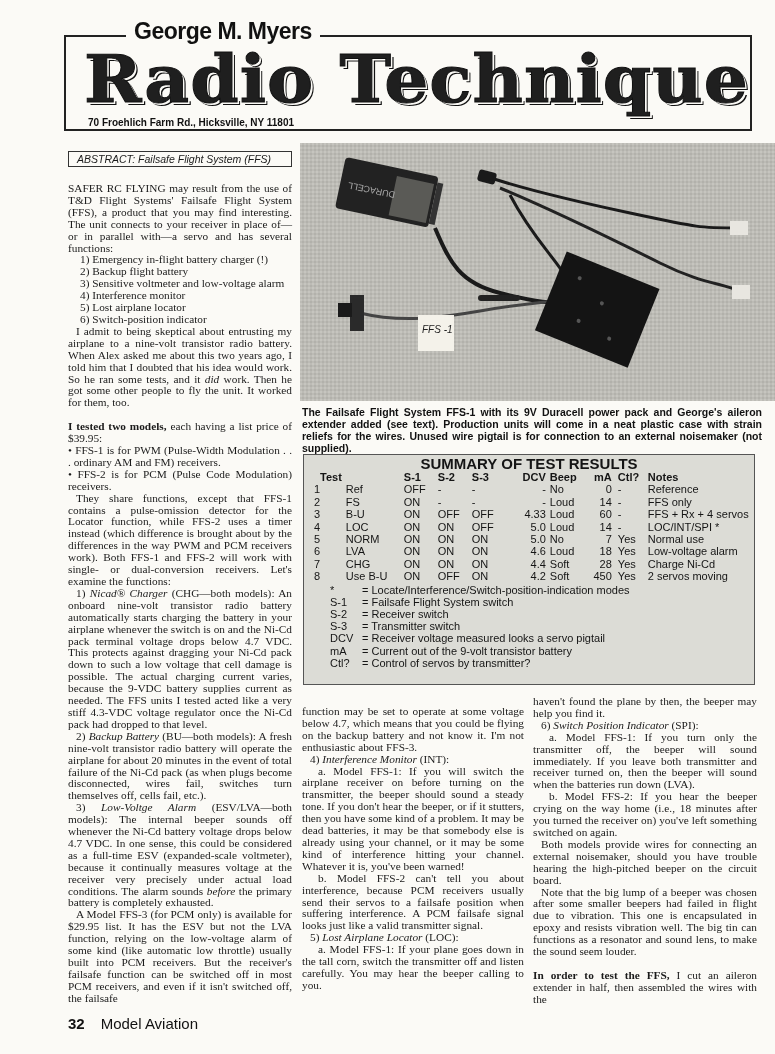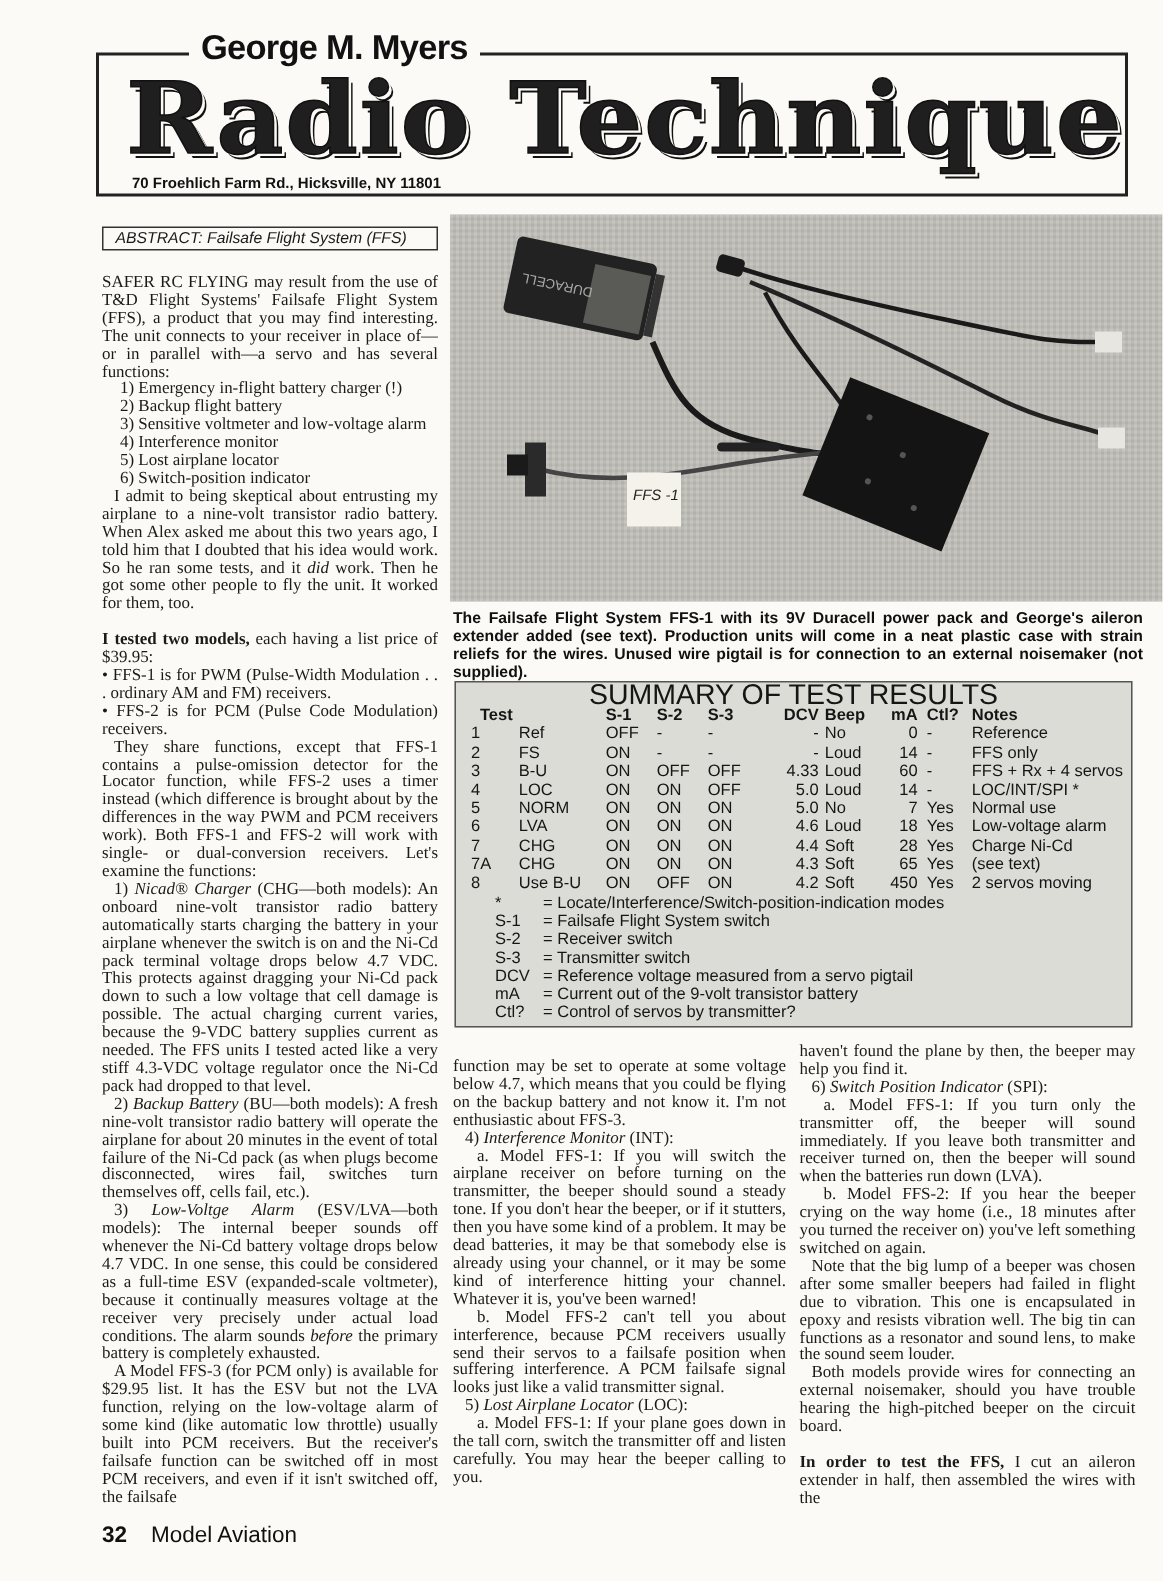--- a/index.html
+++ b/index.html
@@ -56,21 +56,21 @@
   .caption {
     position: absolute; left: 302px; top: 406px; width: 460px;
     font-family: "Liberation Sans", sans-serif; font-weight: bold; font-size: 10.5px; line-height: 12px;
     text-align: justify; color: #111;
   }
   .summary {
     position: absolute; left: 303px; top: 454px; width: 452px; height: 231px;
     background: #dcdcd6; border: 1px solid #555; box-sizing: border-box;
     font-family: "Liberation Sans", sans-serif; font-size: 11px; color: #151515;
   }
-  .summary .stitle { text-align: center; font-weight: normal; font-size: 19px; margin-top: 1px; line-height: 15px; }
+  .summary .stitle { text-align: center; font-weight: bold; font-size: 15px; margin-top: 1px; line-height: 15px; }
   .summary table { border-collapse: collapse; margin-left: 6px; }
   .summary td, .summary th { padding: 0 4px 0 0; line-height: 12.4px; white-space: nowrap; text-align: left; }
   .summary th { font-weight: bold; }
   .legend { margin-left: 26px; margin-top: 1px; }
   .legend div { line-height: 12.2px; white-space: nowrap; }
   .legend .k { display: inline-block; width: 32px; }
   .footer {
     position: absolute; left: 68px; top: 1015px;
     font-family: "Liberation Sans", sans-serif; font-size: 15px; color: #111;
   }
@@ -252,71 +252,59 @@
           <td>ON</td>
           <td>ON</td>
           <td>ON</td>
           <td style="text-align: right; padding-right: 4px; margin-top: 44px;">4.4</td>
           <td>Soft</td>
           <td style="text-align: right; padding-right: 6px;">28</td>
           <td>Yes</td>
           <td>Charge Ni-Cd</td>
         </tr>
         <tr>
-          <td style="padding-left: 4px;">7A</td>
-          <td>CHG</td>
-          <td>ON</td>
-          <td>ON</td>
-          <td>ON</td>
-          <td style="text-align: right; padding-right: 4px;">4.3</td>
-          <td>Soft</td>
-          <td style="text-align: right; padding-right: 6px;">65</td>
-          <td>Yes</td>
-          <td>(see text)</td>
-        </tr>
-        <tr>
           <td style="padding-left: 4px;">8</td>
           <td>Use B-U</td>
           <td>ON</td>
           <td>OFF</td>
           <td>ON</td>
           <td style="text-align: right; padding-right: 4px;">4.2</td>
           <td>Soft</td>
           <td style="text-align: right; padding-right: 6px;">450</td>
           <td>Yes</td>
           <td>2 servos moving</td>
         </tr>
       </tbody>
   </table>
   <div class="legend" id="legend">
       <div><span class="k">*</span><span>= Locate/Interference/Switch-position-indication modes</span></div>
       <div><span class="k">S-1</span><span>= Failsafe Flight System switch</span></div>
       <div><span class="k">S-2</span><span>= Receiver switch</span></div>
       <div><span class="k">S-3</span><span>= Transmitter switch</span></div>
-      <div><span class="k">DCV</span><span>= Reference voltage measured from a servo pigtail</span></div>
+      <div><span class="k">DCV</span><span>= Receiver voltage measured looks a servo pigtail</span></div>
       <div><span class="k">mA</span><span>= Current out of the 9-volt transistor battery</span></div>
       <div><span class="k">Ctl?</span><span>= Control of servos by transmitter?</span></div>
     </div>
 </div>
 
 <div class="col col2">
   <p>function may be set to operate at some voltage below 4.7, which means that you could be flying on the backup battery and not know it. I'm not enthusiastic about FFS-3.</p>
   <p class="ind"><span>4) </span><i>Interference Monitor</i><span> (INT):</span></p>
   <p class="ind2">a. Model FFS-1: If you will switch the airplane receiver on before turning on the transmitter, the beeper should sound a steady tone. If you don't hear the beeper, or if it stutters, then you have some kind of a problem. It may be dead batteries, it may be that somebody else is already using your channel, or it may be some kind of interference hitting your channel. Whatever it is, you've been warned!</p>
   <p class="ind2">b. Model FFS-2 can't tell you about interference, because PCM receivers usually send their servos to a failsafe position when suffering interference. A PCM failsafe signal looks just like a valid transmitter signal.</p>
   <p class="ind"><span>5) </span><i>Lost Airplane Locator</i><span> (LOC):</span></p>
   <p class="ind2">a. Model FFS-1: If your plane goes down in the tall corn, switch the transmitter off and listen carefully. You may hear the beeper calling to you.</p>
 </div>
 
 <div class="col col3">
   <p>haven't found the plane by then, the beeper may help you find it.</p>
   <p class="ind"><span>6) </span><i>Switch Position Indicator</i><span> (SPI):</span></p>
   <p class="ind2">a. Model FFS-1: If you turn only the transmitter off, the beeper will sound immediately. If you leave both transmitter and receiver turned on, then the beeper will sound when the batteries run down (LVA).</p>
   <p class="ind2">b. Model FFS-2: If you hear the beeper crying on the way home (i.e., 18 minutes after you turned the receiver on) you've left something switched on again.</p>
+  <p class="ind">Both models provide wires for connecting an external noisemaker, should you have trouble hearing the high-pitched beeper on the circuit board.</p>
   <p class="ind">Note that the big lump of a beeper was chosen after some smaller beepers had failed in flight due to vibration. This one is encapsulated in epoxy and resists vibration well. The big tin can functions as a resonator and sound lens, to make the sound seem louder.</p>
-  <p class="ind">Both models provide wires for connecting an external noisemaker, should you have trouble hearing the high-pitched beeper on the circuit board.</p>
   <div class="gap"></div>
   <p><b>In order to test the FFS,</b><span> I cut an aileron extender in half, then assembled the wires with the</span></p>
 </div>
 
 <div class="footer">
   <b>32</b><span>Model Aviation</span>
 </div>
 
 </body></html>

